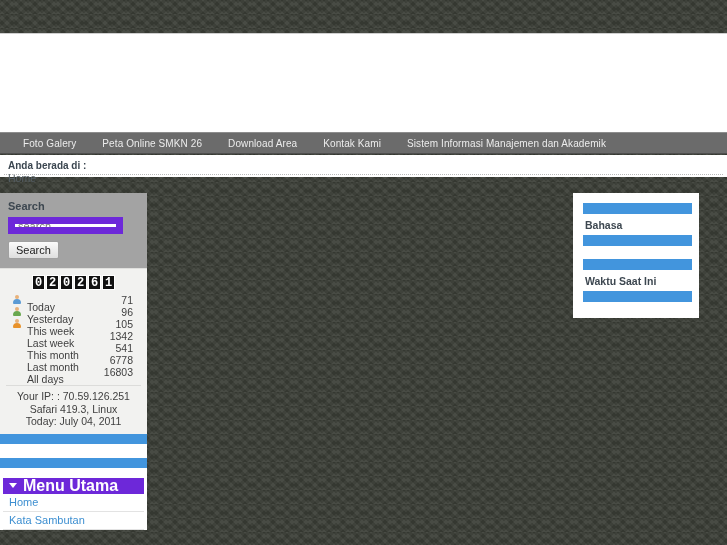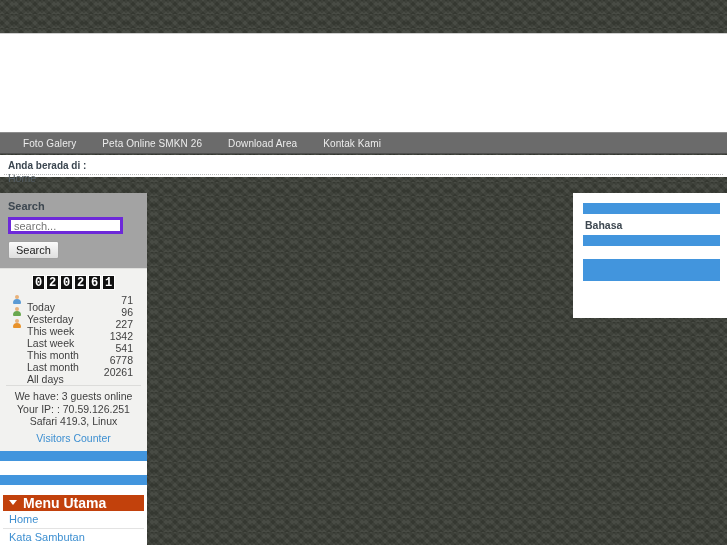--- a/index.html
+++ b/index.html
@@ -110,21 +110,21 @@
   .mod-label {
     font-size: 11px;
     font-weight: bold;
     color: #3d4750;
     margin-bottom: 5px;
   }
   .search-input {
     width: 115px;
     height: 17px;
     box-sizing: border-box;
-    border: 3px solid #6d28d9;
+    border: 7px solid #6d28d9;
     background: #ffffff;
     font-family: "Liberation Sans", sans-serif;
     font-size: 11px;
     color: #444;
     padding: 0 3px;
     display: block;
   }
   .search-btn {
     margin-top: 7px;
     padding: 2px 7px;
@@ -245,23 +245,23 @@
   }
 
   
   .menu-mod {
     width: 147px;
     background: #ffffff;
     box-sizing: border-box;
     padding: 0 3px;
   }
   .menu-head {
-    background: #c2410c;
+    background: #6d28d9;
     color: #ffffff;
-    font-size: 14px;
+    font-size: 16px;
     font-weight: bold;
     height: 16px;
     line-height: 16px;
     display: flex;
     align-items: center;
     padding-left: 6px;
   }
   .tri-icon {
     width: 0;
     height: 0;
@@ -292,21 +292,21 @@
     top: 193px;
     width: 426px;
     height: 352px;
   }
 
   
   .rightcol {
     position: absolute;
     left: 573px;
     top: 193px;
-    width: 154px;
+    width: 126px;
     height: 125px;
     background: #ffffff;
     box-sizing: border-box;
     padding: 10px 7px 0 10px;
   }
   .rmod { margin-bottom: 13px; }
   .rbar {
     height: 11px;
     background: #4295dd;
   }
@@ -322,20 +322,21 @@
 
 <div class="page">
 
   <div class="banner"></div>
 
   <div class="topnav">
     <a>Foto Galery</a>
     <a>Peta Online SMKN 26</a>
     <a>Download Area</a>
     <a>Kontak Kami</a>
+    <a>Sistem Informasi Manajemen dan Akademik</a>
   </div>
 
   <div class="crumbwrap">
     <div class="crumb-title">Anda berada di :</div>
     <div class="crumb-path">Home</div>
     <div class="crumb-rule"></div>
   </div>
 
   <div class="leftcol">
 
@@ -371,51 +372,50 @@
             </span>
           <span class="stat-name">Yesterday</span>
           <span class="stat-val">96</span>
         </div>
         <div class="stat-row">
           <span class="stat-ico">
               <b></b>
               <i style="background:#e8922a"></i>
             </span>
           <span class="stat-name">This week</span>
-          <span class="stat-val">227</span>
+          <span class="stat-val">105</span>
         </div>
         <div class="stat-row">
           <span class="stat-ico blank"></span>
           <span class="stat-name">Last week</span>
           <span class="stat-val">1342</span>
         </div>
         <div class="stat-row">
           <span class="stat-ico blank"></span>
           <span class="stat-name">This month</span>
           <span class="stat-val">541</span>
         </div>
         <div class="stat-row">
           <span class="stat-ico blank"></span>
           <span class="stat-name">Last month</span>
           <span class="stat-val">6778</span>
         </div>
         <div class="stat-row">
           <span class="stat-ico blank"></span>
           <span class="stat-name">All days</span>
-          <span class="stat-val">20261</span>
+          <span class="stat-val">16803</span>
         </div>
       </div>
 
       <div class="vinfo">
-        <div>We have: 3 guests online</div>
         <div>Your IP: : 70.59.126.251</div>
         <div>Safari 419.3, Linux</div>
+        <div>Today: July 04, 2011</div>
       </div>
 
-      <a class="vcounter-link">Visitors Counter</a>
     </div>
 
     <div class="bluebar"></div>
     <div class="whitegap"></div>
     <div class="bluebar"></div>
     <div class="whitegap2"></div>
 
     <div class="menu-mod">
       <div class="menu-head">
         <span class="tri-icon"></span>
@@ -436,17 +436,18 @@
   <div class="maincontent"></div>
 
   <div class="rightcol">
     <div class="rmod">
       <div class="rbar"></div>
       <div class="rtitle">Bahasa</div>
       <div class="rbar"></div>
     </div>
     <div class="rmod">
       <div class="rbar"></div>
+      <div class="rtitle">Waktu Saat Ini</div>
       <div class="rbar"></div>
     </div>
   </div>
 
 </div>
 
 </body></html>

